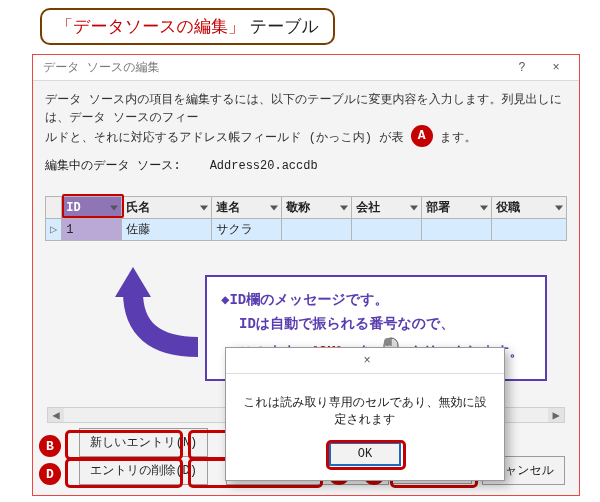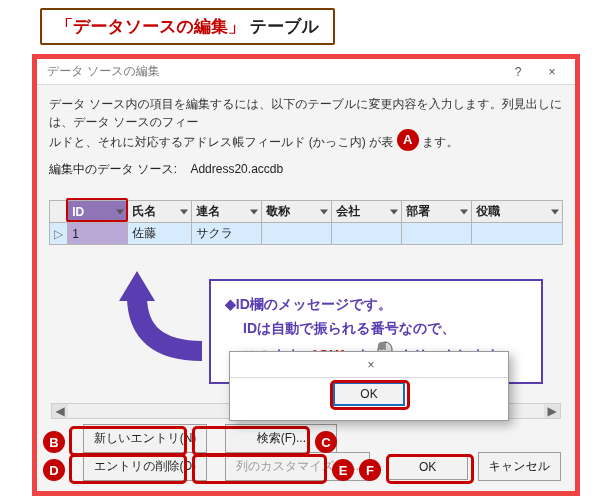--- a/index.html
+++ b/index.html
@@ -12,31 +12,32 @@
     height: 502px;
     position: relative;
     overflow: hidden;
     color: #222;
   }
   .caption-bar {
     position: absolute;
     top: 8px; left: 40px;
     background: #fff;
     border: 2px solid #7a3d00;
-    border-radius: 2px;
+    border-radius: 10px;
     padding: 5px 14px;
     font-size: 17px;
-    font-weight: bold;
+    font-weight: normal;
   }
   .caption-red { color: #c40000; }
   .dialog {
     position: absolute;
     top: 54px; left: 32px; right: 20px; bottom: 6px;
-    border: 5px solid #ef4444;
+    border: 1px solid #ef4444;
     background: #f4f4f4;
+    font-family: Liberation Mono, monospace;
   }
   .dlg-titlebar {
     height: 26px;
     display:flex; align-items:center;
     padding: 0 6px 0 10px;
     border-bottom: 1px solid #dadada;
     background: #fff;
   }
   .dlg-title { color: #7a7a7a; font-size:12px; flex:1; }
   .win-btn { width:34px; height:22px; display:flex; align-items:center; justify-content:center; color:#555; }
@@ -154,21 +155,21 @@
       &nbsp;&nbsp;
       <span>Address20.accdb</span>
     </div>
 
     <div class="table-wrap">
       <table class="dsgrid">
         <thead>
           <tr>
             <th class="rowhandle"></th>
             <th class="id-th" style="width:60px"><span>ID</span><span class="th-dd"></span></th>
-            <th style="width:64px"><span>氏名</span><span class="th-dd"></span></th>
+            <th style="width:90px"><span>氏名</span><span class="th-dd"></span></th>
             <th style="width:70px"><span>連名</span><span class="th-dd"></span></th>
             <th style="width:70px"><span>敬称</span><span class="th-dd"></span></th>
             <th style="width:70px"><span>会社</span><span class="th-dd"></span></th>
             <th style="width:70px"><span>部署</span><span class="th-dd"></span></th>
             <th><span>役職</span><span class="th-dd"></span></th>
           </tr>
         </thead>
         <tbody>
           <tr class="selrow">
             <td class="rowhandle">▷</td>
@@ -207,20 +208,21 @@
             </svg>
         </span>
         <span>クリックします。</span>
       </p>
     </div>
 
     <div class="msgbox">
       <div class="mb-title">
         <span class="win-btn" style="width:28px">×</span>
       </div>
+      <div class="mb-body">これは読み取り専用のセルであり、無効に設定されます</div>
       <div class="mb-footer">
         <span class="btn btn-ok-hl">OK</span>
       </div>
       <div class="hl" style="left:100px; bottom:10px; width:80px; height:30px;"></div>
     </div>
 
     <div class="scrollbar-h">
       <span class="sb-arrow" style="float:left">◀</span>
       <span class="sb-arrow" style="float:right">▶</span>
     </div>

